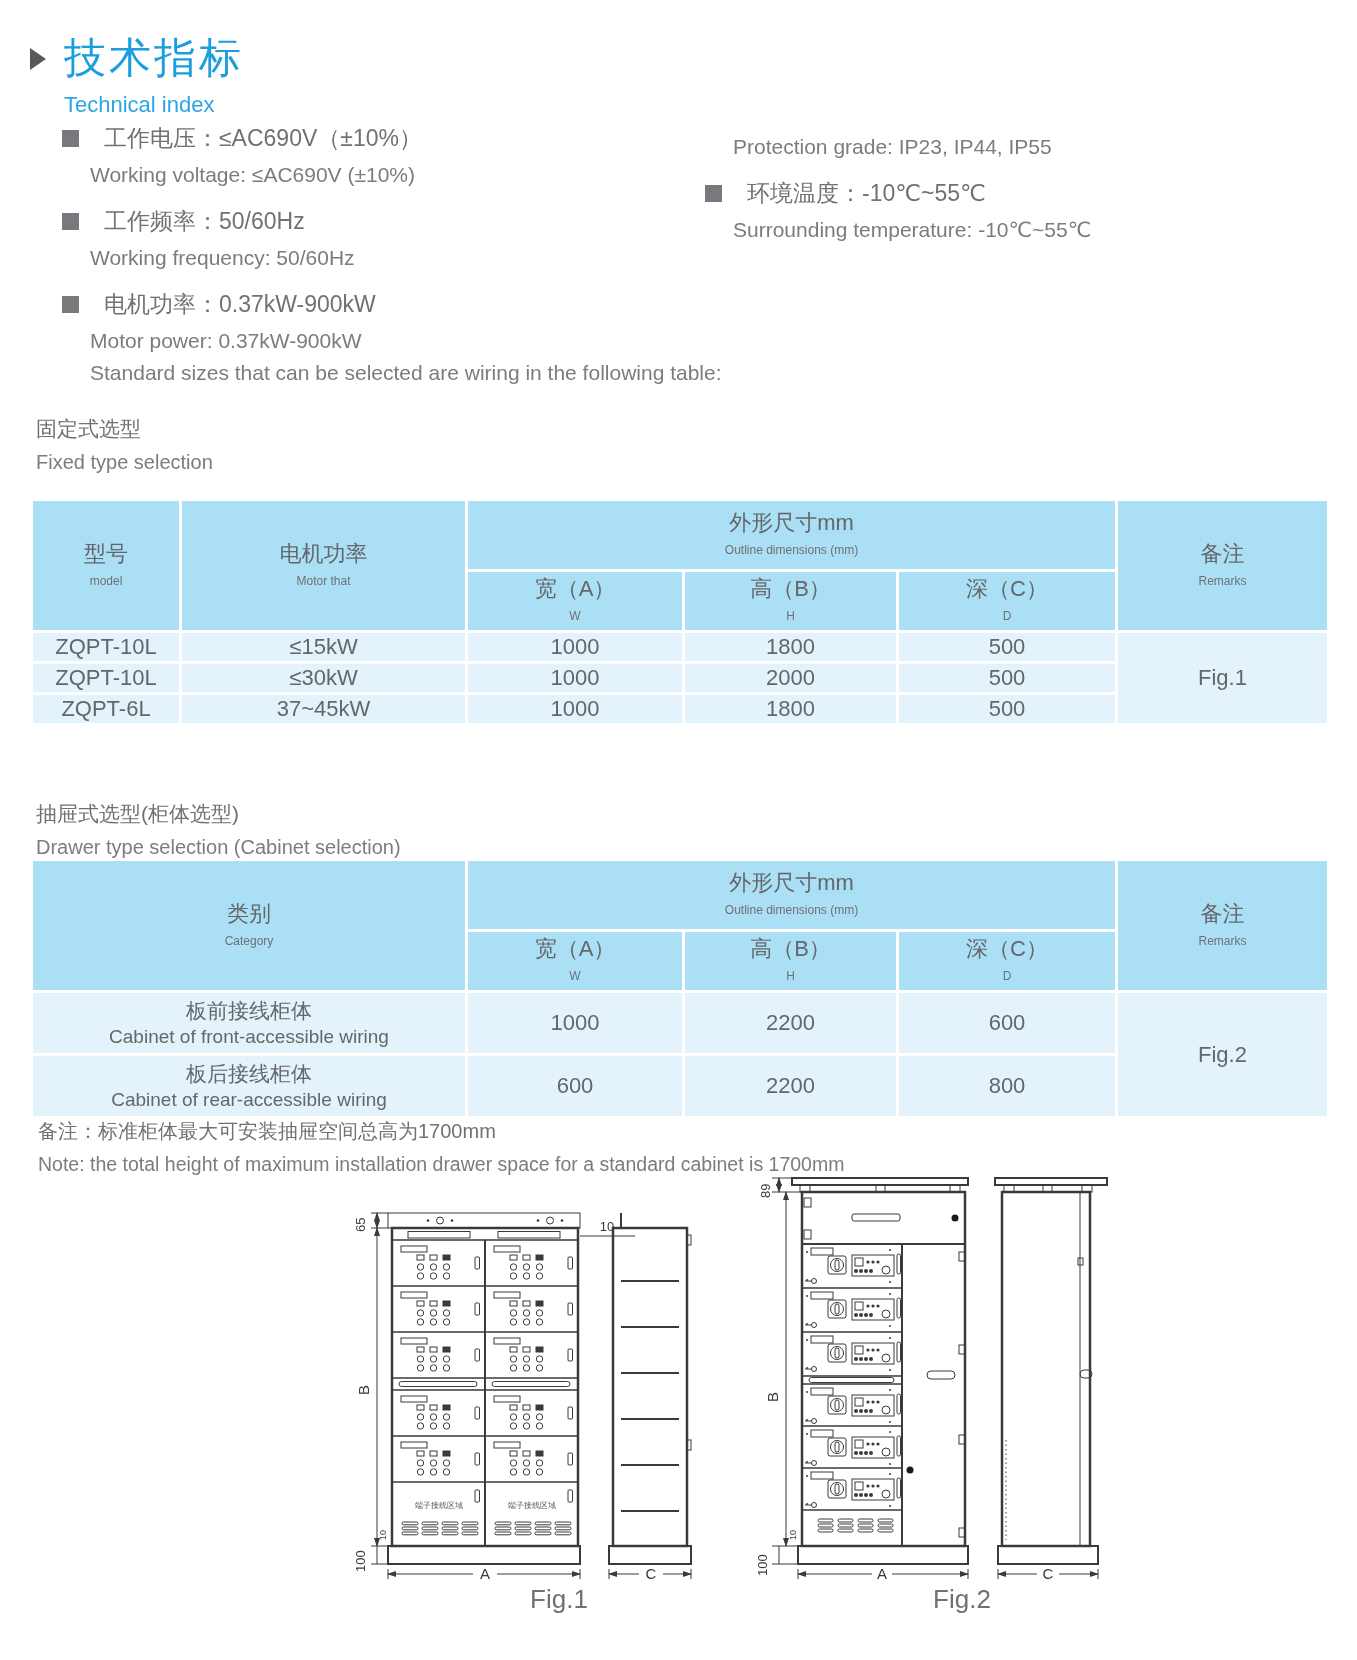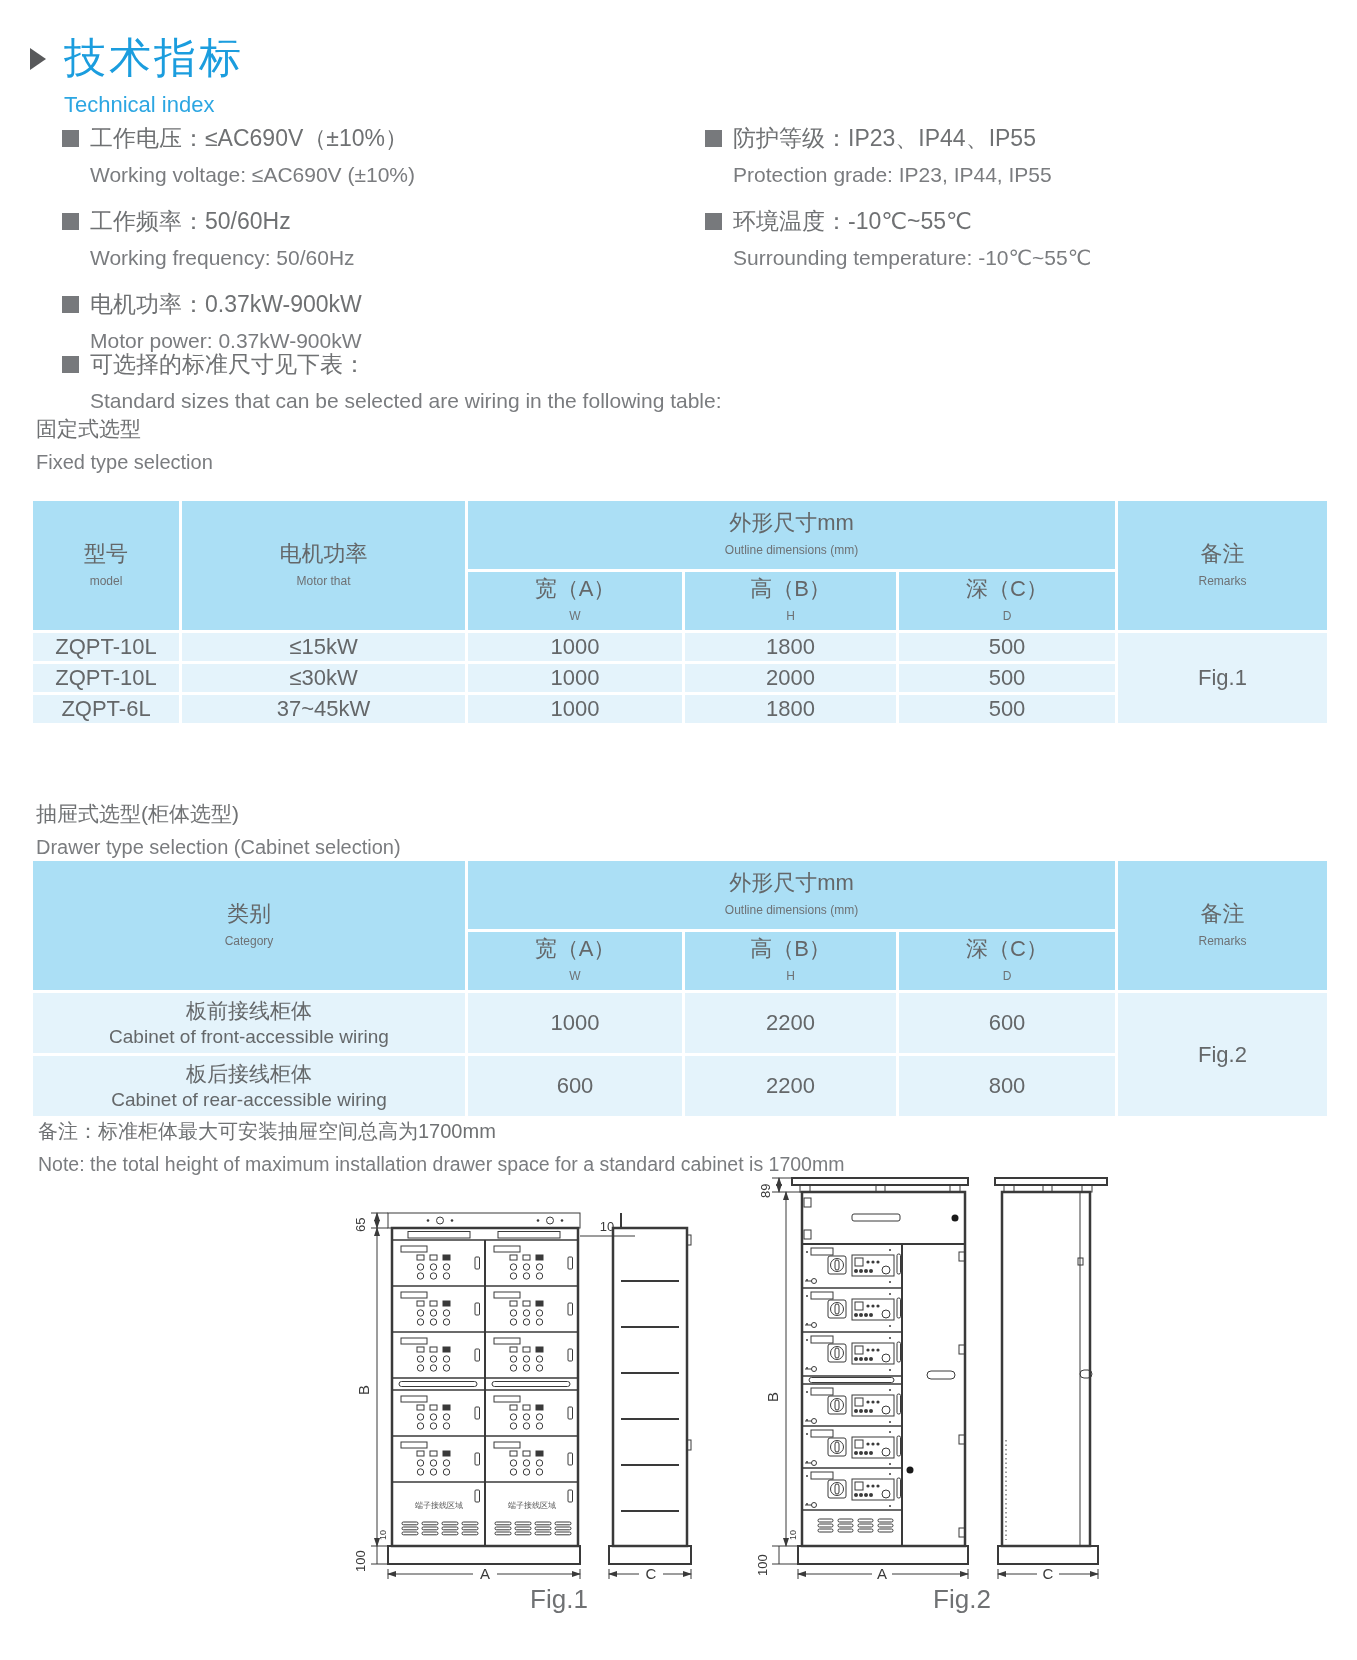--- a/index.html
+++ b/index.html
@@ -8,21 +8,21 @@
   
   .hdr{position:absolute;left:30px;top:30px;}
   .hdr .arrow{position:absolute;left:0;top:18px;width:0;height:0;
       border-left:16px solid #58595b;border-top:11px solid transparent;border-bottom:11px solid transparent;}
   .hdr h1{margin:0 0 0 34px;font-size:42px;font-weight:normal;color:#1B9DDE;letter-spacing:3px;}
   .hdr .sub{margin:6px 0 0 34px;font-size:22px;color:#2CA6E2;}
   
   .speccol{position:absolute;top:124px;}
   .speccol.left{left:62px;width:600px;}
   .speccol.right{left:705px;width:600px;}
-  .spec-cn{display:flex;align-items:center;gap:11px;font-size:23px;color:#6F7173;height:28px;}
+  .spec-cn{display:flex;align-items:center;gap:25px;font-size:23px;color:#6F7173;height:28px;}
   .sq{flex:0 0 auto;width:17px;height:17px;background:#77797c;}
   .spec-en{font-size:21px;color:#7A7C7F;margin:11px 0 18px 28px;height:26px;}
   .intro{position:absolute;left:62px;top:350px;width:900px;}
   
   .seclab{position:absolute;left:36px;font-size:21px;color:#6F7173;}
   .seclab.en{font-size:20px;color:#7A7C7F;}
   
   table.tbl{position:absolute;left:30px;width:1300px;border-collapse:separate;border-spacing:3px;table-layout:fixed;}
   table.tbl th{background:#ABDFF5;font-weight:normal;text-align:center;vertical-align:middle;color:#646769;padding:0;}
   table.tbl td{background:#E4F3FB;text-align:center;vertical-align:middle;color:#646769;font-size:22px;padding:0;}
@@ -75,40 +75,32 @@
       <div class="spec-cn">
           <span class="sq"></span>
           <span>电机功率：0.37kW-900kW</span>
         </div>
       <div class="spec-en">Motor power: 0.37kW-900kW</div>
     </div>
   </div>
 
   <div class="speccol right">
     <div>
-      <div class="spec-cn">
-          <span class="sq"></span>
-          <span>防护等级：IP23、IP44、IP55</span>
-        </div>
       <div class="spec-en">Protection grade: IP23, IP44, IP55</div>
     </div>
     <div>
       <div class="spec-cn">
           <span class="sq"></span>
           <span>环境温度：-10℃~55℃</span>
         </div>
       <div class="spec-en">Surrounding temperature: -10℃~55℃</div>
     </div>
   </div>
 
   <div class="intro">
-    <div class="spec-cn">
-        <span class="sq"></span>
-        <span>可选择的标准尺寸见下表：</span>
-      </div>
     <div class="spec-en">Standard sizes that can be selected are wiring in the following table:</div>
   </div>
 
   <div class="seclab" style="top:415px;">固定式选型</div>
   <div class="seclab en" style="top:451px;">Fixed type selection</div>
 
   <table class="tbl t1" style="top:498px;">
     <colgroup>
         <col style="width:146px">
         <col style="width:283px">

